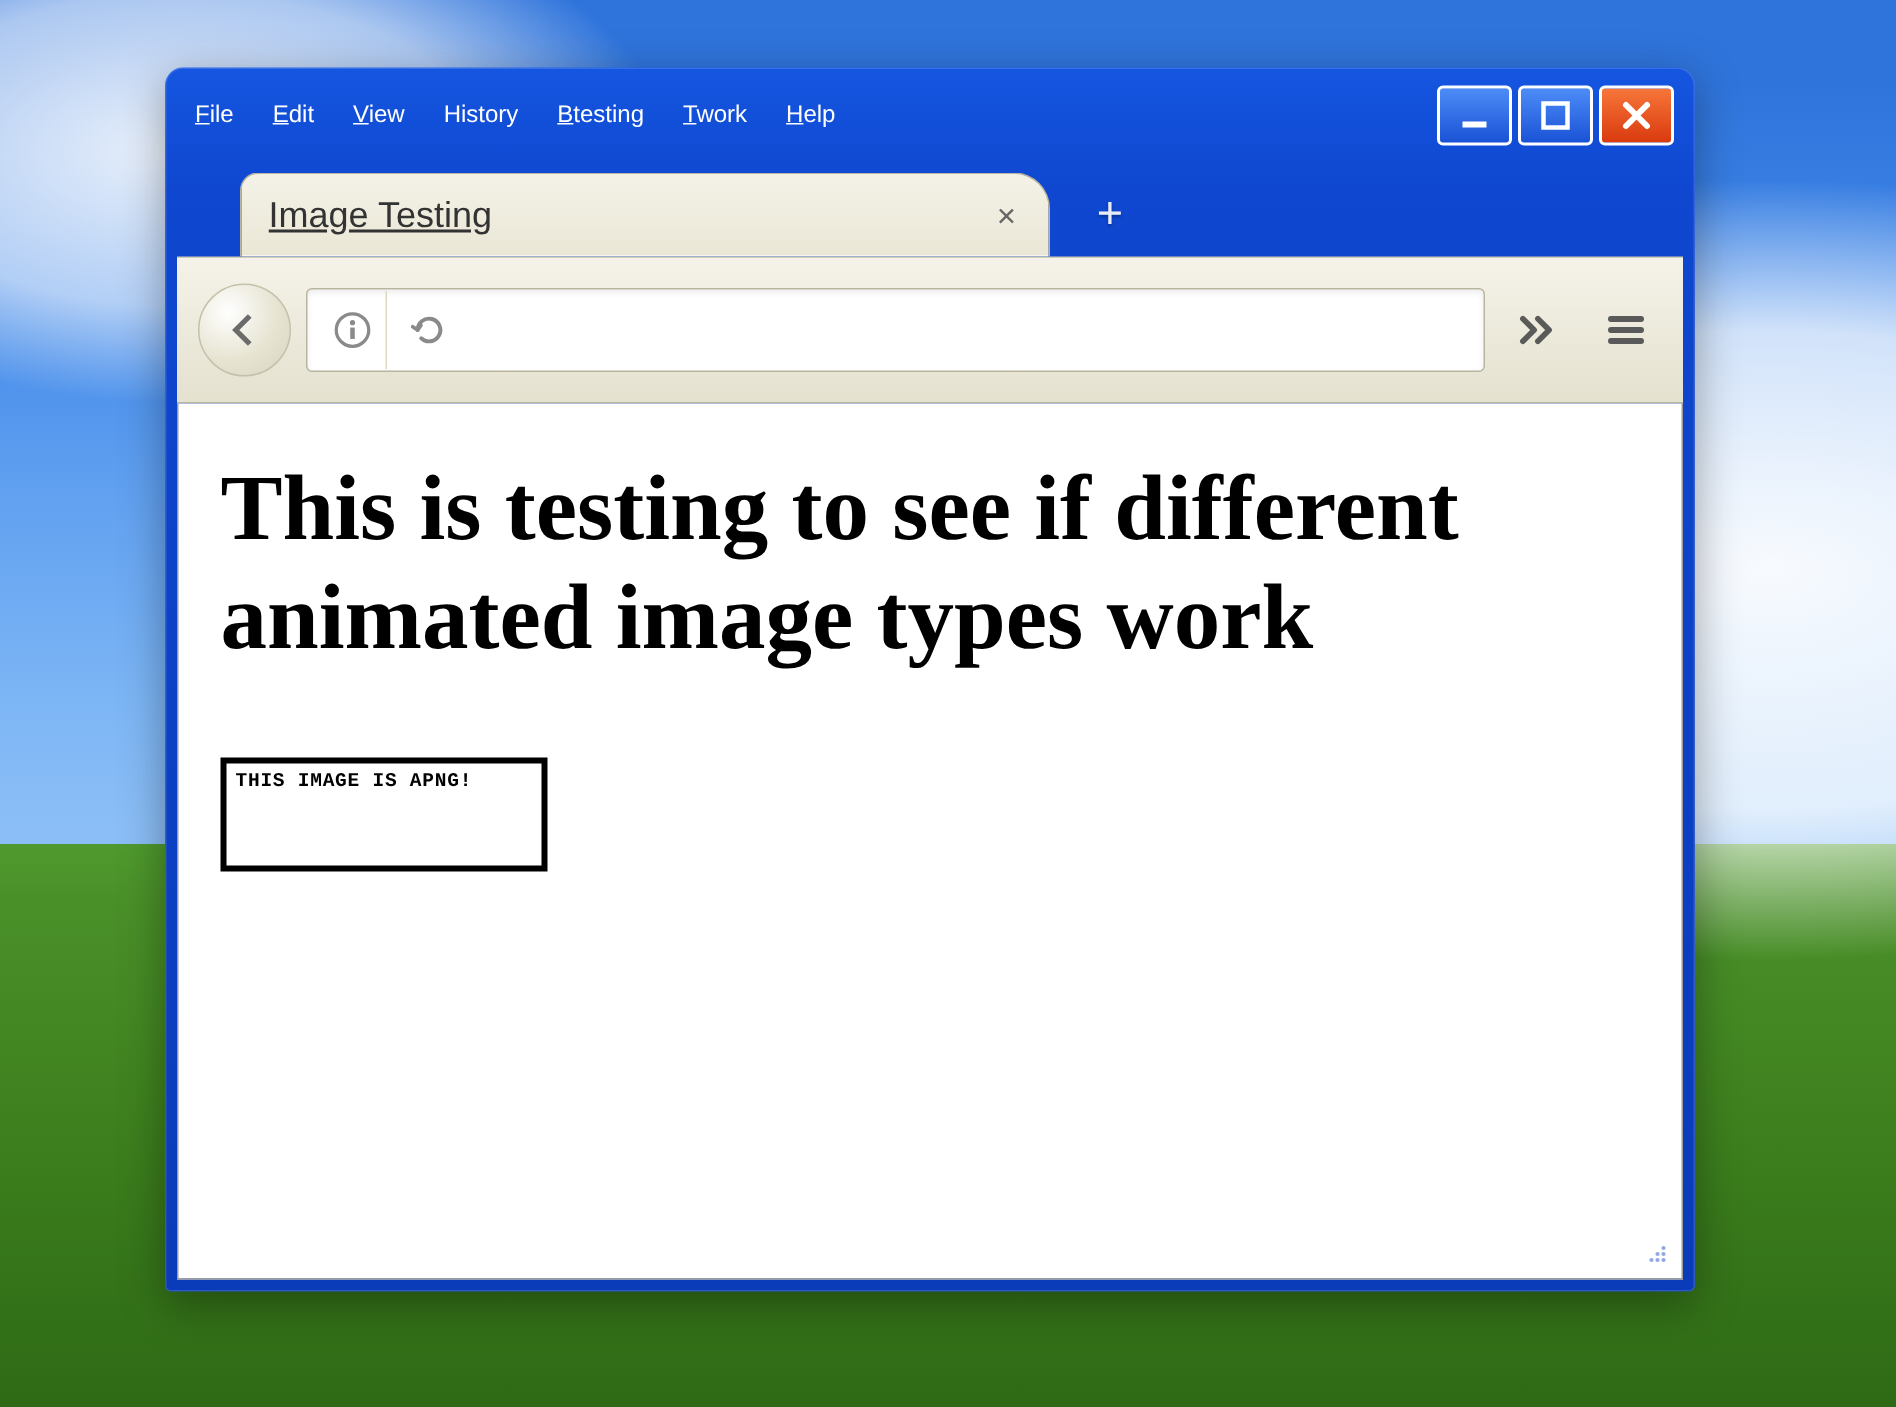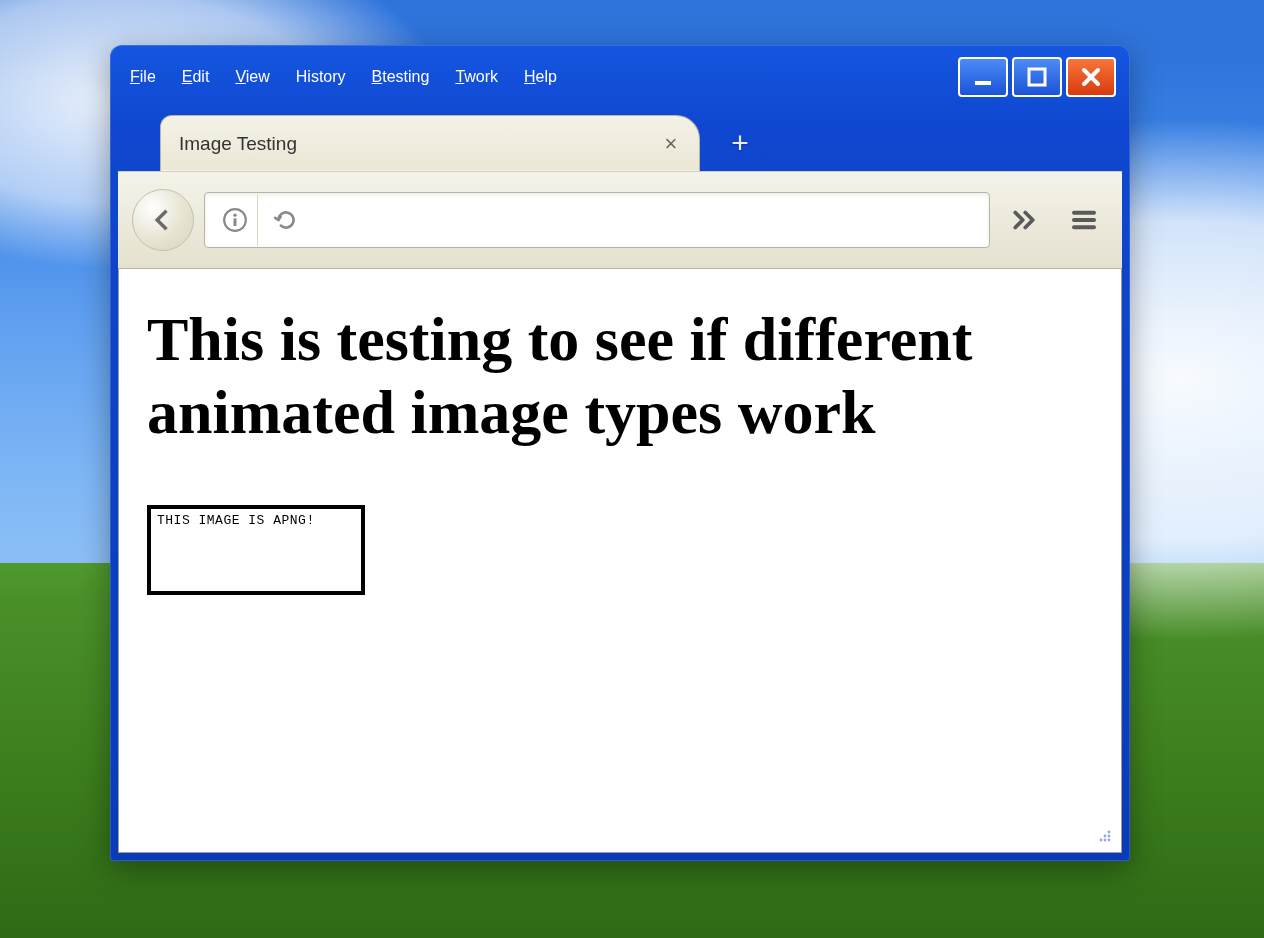--- a/index.html
+++ b/index.html
@@ -68,21 +68,21 @@
     width: 540px; height: 56px;
     background: linear-gradient(to bottom, #f4f2e7 0%, #eae7d6 100%);
     border: 1px solid #b8b5a0;
     border-bottom: none;
     border-radius: 12px 24px 0 0;
     display: flex; align-items: center;
     padding: 0 16px 0 18px;
     gap: 14px;
     box-shadow: 0 -1px 0 rgba(255,255,255,0.6) inset;
   }
-  .tab-title { font-size: 19px; color: #333; flex: 1; white-space: nowrap; overflow: hidden; text-overflow: ellipsis; }
+  .tab-title { font-size: 24px; color: #333; flex: 1; white-space: nowrap; overflow: hidden; text-overflow: ellipsis; text-decoration: underline; }
   .tab-close { font-size: 22px; color: #666; width: 24px; text-align: center; }
   .newtab {
     position: absolute; left: 604px; bottom: 10px;
     width: 36px; height: 36px;
     display: flex; align-items: center; justify-content: center;
     color: #e8ecf7; font-size: 30px; font-weight: 300;
     text-shadow: 0 1px 2px rgba(0,0,0,0.3);
   }
 
   
@@ -147,26 +147,26 @@
     padding: 34px 28px;
   }
   .content h1 {
     font-size: 62px;
     font-weight: bold;
     line-height: 1.18;
     color: #000;
     margin-bottom: 56px;
   }
   .content .img-box {
-    width: 218px; height: 90px;
+    width: 218px; height: 76px;
     border: 4px solid #000;
     background: #fff;
     padding: 4px 6px;
     font-family: "Courier New", monospace;
-    font-size: 13px; font-weight: normal;
+    font-size: 13px; font-weight: bold;
     letter-spacing: 0.5px;
   }
   .resize-grip {
     position: absolute; right: 8px; bottom: 8px;
     width: 18px; height: 18px; opacity: 0.6;
   }
   .resize-grip svg { width: 18px; height:18px; }
 </style>
 </head>
 <body>

